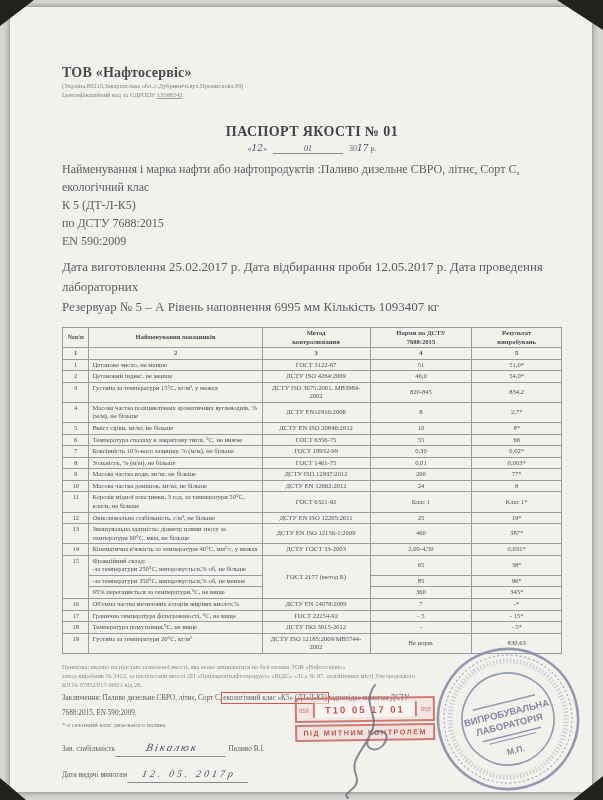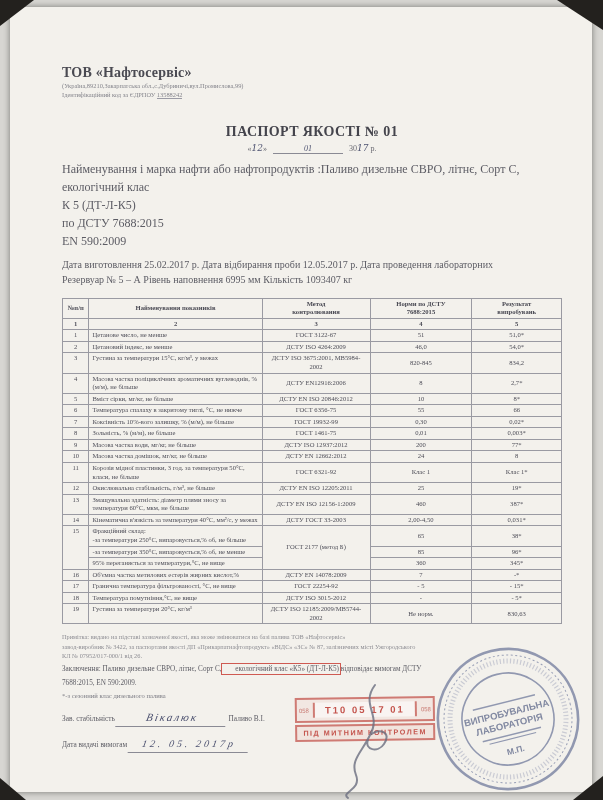--- a/index.html
+++ b/index.html
@@ -17,35 +17,35 @@
   .company-name{font-weight:bold;font-size:14px;color:#4a4a52;letter-spacing:.2px;}
   .company-line{font-size:6.4px;color:#85858c;line-height:1.45;}
   .company-line .u{border-bottom:1px solid #9a9aa4;}
   .title{text-align:center;font-weight:bold;font-size:14px;color:#44444c;margin-top:24px;letter-spacing:.4px;}
   .date-line{text-align:center;font-size:8px;color:#6a6a72;margin-top:3px;}
   .date-line .hand{font-style:italic;color:#4d5270;font-size:9px;}
   .date-line .blank{display:inline-block;width:70px;border-bottom:1px solid #8a8a94;margin:0 4px;
         font-style:italic;color:#4d5270;text-align:center;}
   .intro{font-size:12px;line-height:1.5;margin-top:6px;color:#5c5c64;}
   .intro div{white-space:pre-line;}
-  .meta{font-size:10px;line-height:1.55;margin-top:7px;color:#5c5c64;}
+  .meta{font-size:13px;line-height:1.55;margin-top:7px;color:#5c5c64;}
   table.qt{border-collapse:collapse;margin-top:10px;width:100%;}
   table.qt th,table.qt td{border:1px solid #9a9aa2;font-size:6.6px;line-height:1.3;padding:1px 3px;
         color:#4e4e58;vertical-align:top;}
   table.qt th{font-weight:bold;text-align:center;vertical-align:middle;color:#484852;}
   table.qt td.c-num{text-align:center;}
   table.qt td.c-name{white-space:pre-line;}
   table.qt td.c-method{text-align:center;vertical-align:middle;}
   table.qt td.c-norm,table.qt td.c-result{text-align:center;vertical-align:middle;}
   tr.colnums td{text-align:center !important;font-weight:bold;}
   .footer{margin-top:8px;font-size:7.2px;line-height:1.45;position:relative;z-index:2;}
   .producer{font-weight:bold;font-size:8.2px;color:#45454d;}
   .note{color:#8d8d93;font-size:6.3px;margin-top:2px;filter:blur(.2px);white-space:pre-line;}
   .conclusion{margin-top:4px;color:#5c5c64;}
-  .hl-red{outline:1px solid #cf5a52;outline-offset:1px;color:#5c5c64;padding-left:12px;}
+  .hl-red{outline:1px solid #cf5a52;outline-offset:1px;color:#5c5c64;}
   .footnote{color:#7c7c84;font-size:6.6px;margin-top:2px;}
   .sig-row{margin-top:10px;font-size:7.4px;color:#5c5c64;}
   .hand{font-family:"DejaVu Serif",serif;font-style:italic;color:#4d5270;}
   .sig-script{display:inline-block;min-width:110px;border-bottom:1px solid #8a8a94;text-align:center;
         font-style:italic;font-size:11px;color:#4d5270;transform:skewX(-12deg);letter-spacing:2px;}
   .date-script{display:inline-block;min-width:120px;border-bottom:1px solid #8a8a94;text-align:center;
         font-style:italic;font-size:10px;color:#4d5270;transform:skewX(-10deg);letter-spacing:3px;}
   
   .stamp-customs{position:absolute;left:295px;top:697px;width:140px;z-index:3;transform:rotate(-.8deg);
         color:#bf4a44;font-family:"Liberation Sans",sans-serif;}

